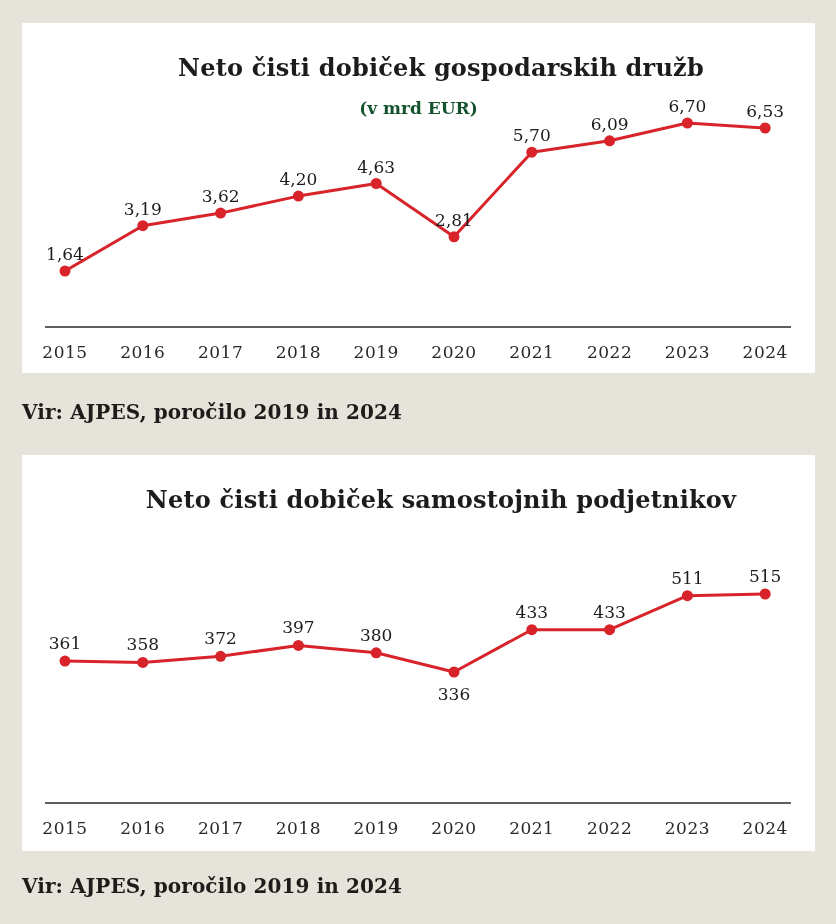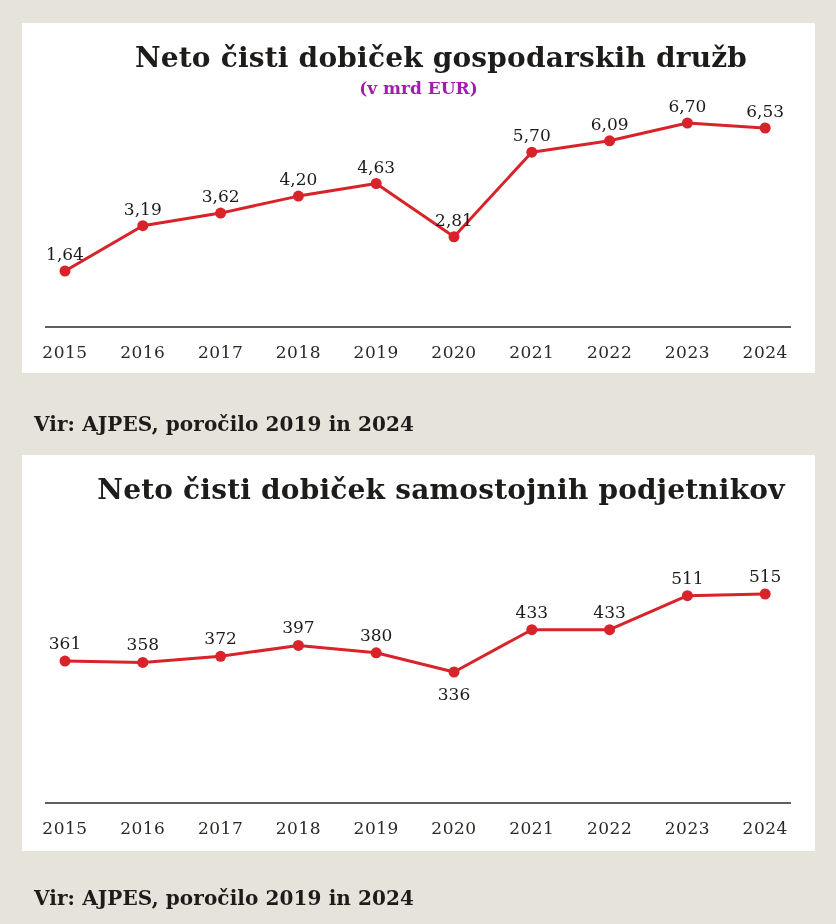--- a/index.html
+++ b/index.html
@@ -19,49 +19,49 @@
     position: absolute;
     left: 22px;
     width: 793px;
     background: #ffffff;
   }
   .panel-1 { top: 23px;  height: 350px; }
   .panel-2 { top: 455px; height: 396px; }
   .chart-title {
     position: relative;
     z-index: 2;
-    margin: 1px;
+    margin: 13px;
     padding-top: 17px;
     text-align: center;
-    font-size: 28px;
+    font-size: 24px;
     font-weight: 700;
     letter-spacing: 0.2px;
     color: #1d1c1a;
     padding-left: 45px;
   }
   .chart-subtitle {
     position: relative;
     z-index: 2;
     margin: 0;
     padding-top: 3px;
     text-align: center;
     font-size: 17px;
     font-weight: 700;
-    color: #a21caf;
+    color: #14532d;
   }
   .panel svg {
     position: absolute;
     top: 0;
     left: 0;
     z-index: 1;
   }
   .vir {
     position: absolute;
     left: 22px;
-    margin: 12px;
+    margin: 0;
     font-size: 20px;
     font-weight: 700;
     color: #1d1c1a;
     letter-spacing: 0.1px;
   }
   .vir-1 { top: 400px; }
   .vir-2 { top: 874px; }
   svg text {
     font-family: "DejaVu Serif", "Liberation Serif", serif;
     fill: #1d1c1a;

